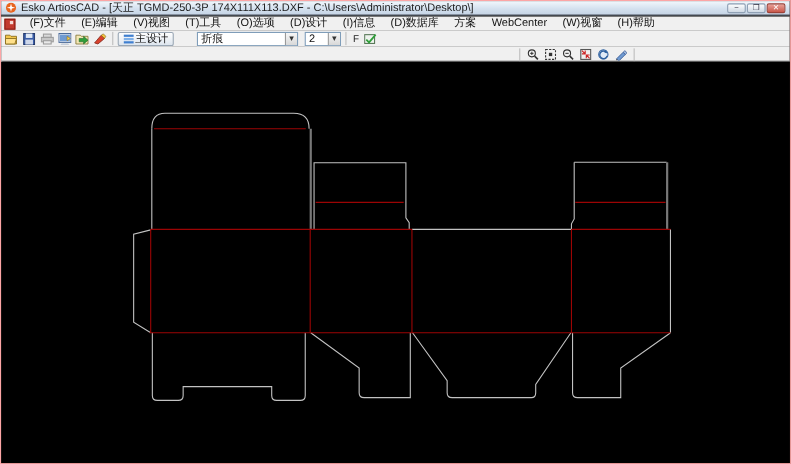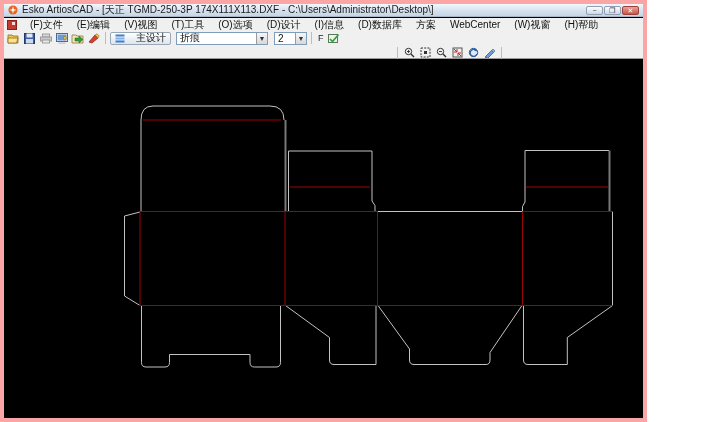--- a/index.html
+++ b/index.html
@@ -1,19 +1,19 @@
 <!DOCTYPE html>
 <html><head>
 <meta charset="utf-8">
 <style>
   * { margin:0; padding:0; box-sizing:border-box; }
   html,body { width:719px; height:422px; font-family:"Liberation Sans", sans-serif; }
   #window {
-    position:relative; width:647px; height:422px;
-    background:#000; border:4px solid #fca5a5; overflow:hidden;
+    position:relative; width:719px; height:422px;
+    background:#000; border:1px solid #fca5a5; overflow:hidden;
   }
   
   #titlebar {
     position:absolute; left:0; top:0; width:100%; height:13px;
     background:linear-gradient(#f2f7fc, #d3e0ee 60%, #c6d5e6);
     border-bottom:1px solid #a8b6c8;
     display:flex; align-items:center; gap:4px; padding:0 4px;
     font-size:10px; color:#1c1c1c; white-space:nowrap;
   }
   .esko-logo { width:10px; height:10px; flex:0 0 auto; }
@@ -41,21 +41,21 @@
   #toolbar2 {
     position:absolute; left:0; top:41px; width:100%; height:14px;
     background:#f0f0f0; border-bottom:1px solid #9a9a9a;
   }
   .tbtn {
     width:15px; height:13px; display:flex; align-items:center; justify-content:center;
     border:1px solid transparent; border-radius:2px;
   }
   .tsep { width:1px; height:12px; background:#bdbdbd; margin:0 3px; }
   .main-design-btn {
-    display:flex; align-items:center; gap:11px; height:13px; padding:0 4px;
+    display:flex; align-items:center; gap:1px; height:13px; padding:0 4px;
     border:1px solid #9aa7b5; border-radius:2px; background:linear-gradient(#fefefe,#dde5ee);
     font-size:10px; color:#111; white-space:nowrap;
   }
   .combo {
     height:13px; background:#fff; border:1px solid #7f9db9;
     display:flex; align-items:center; font-size:10px; color:#111;
   }
   .combo .val { flex:1 1 auto; padding:0 3px; white-space:nowrap; overflow:hidden; }
   .combo .drop {
     width:11px; height:11px; background:linear-gradient(#f6f6f6,#d8d8d8);
@@ -148,21 +148,21 @@
     </span>
     <span class="tsep"></span>
     <span class="main-design-btn">
       <svg width="10" height="9" viewBox="0 0 10 9">
         <rect x="0.5" y="0.5" width="9" height="2" fill="#3f7fd0"></rect>
         <rect x="0.5" y="3.5" width="9" height="2" fill="#7fb0e8"></rect>
         <rect x="0.5" y="6.5" width="9" height="2" fill="#3f7fd0"></rect>
       </svg>
       <span>主设计</span>
     </span>
-    <span class="combo" style="width:92px; margin-left:4px;">
+    <span class="combo" style="width:92px; margin-left:20px;">
       <span class="val">折痕</span>
       <span class="drop">▼</span>
     </span>
     <span class="combo" style="width:33px; margin-left:5px;">
       <span class="val">2</span>
       <span class="drop">▼</span>
     </span>
     <span class="tsep"></span>
     <span class="f-spin">F</span>
     <span class="tbtn">

